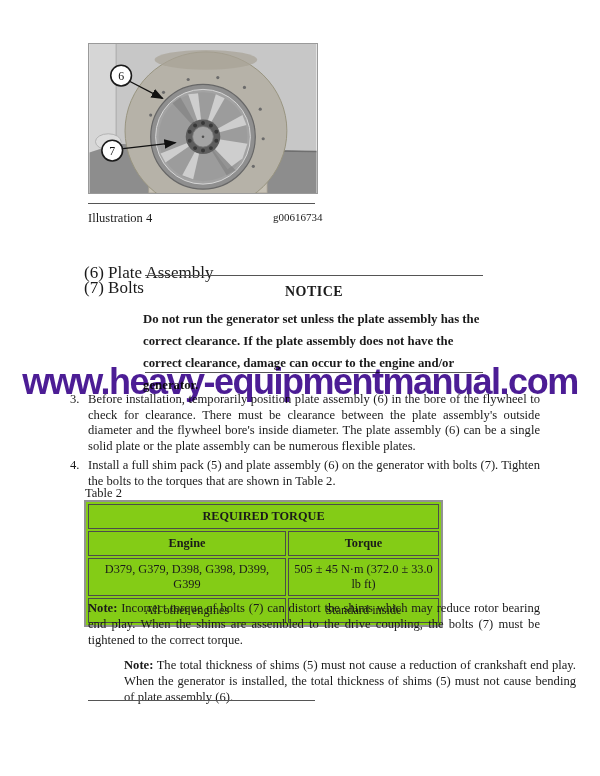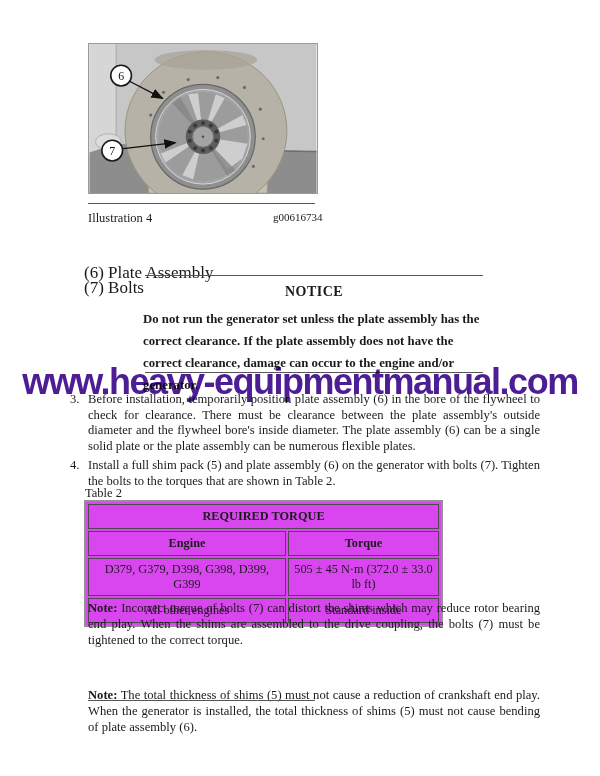--- a/index.html
+++ b/index.html
@@ -51,34 +51,34 @@
   .step-3{top:392px;}
   .step-4{top:458px;}
   .step .num{position:absolute;left:0;top:0;}
   .step .body{margin-left:18px;text-align:justify;}
   
   .table-caption{position:absolute;left:85px;top:486px;width:358px;text-align:left;font-size:12.5px;}
   .torque-table{
     position:absolute;left:84px;top:500px;width:359px;
     border-collapse:separate;border-spacing:2px;
     border:2px solid #929292;
-    font-size:12.3px;background:#d946ef;
+    font-size:12.3px;background:#84cc16;
   }
   .torque-table td,.torque-table th{
     border:1px solid #4c4c4c;
     text-align:center;vertical-align:middle;
     padding:3px 4px;height:17px;
     font-weight:normal;
   }
   .torque-table .hd{font-weight:bold;}
   .torque-table .col-engine{width:188px;}
   
   .note{position:absolute;left:88px;width:452px;font-size:12.6px;line-height:15.8px;text-align:justify;}
   .note-1{top:601px;}
-  .note-2{top:688px;}
+  .note-2{top:658px;margin-left:36px;}
   .note b{font-weight:bold;}
 </style>
 </head>
 <body>
 
 <div class="page">
 
   <div class="photo">
     <svg viewBox="0 0 230 151">
       <defs>

